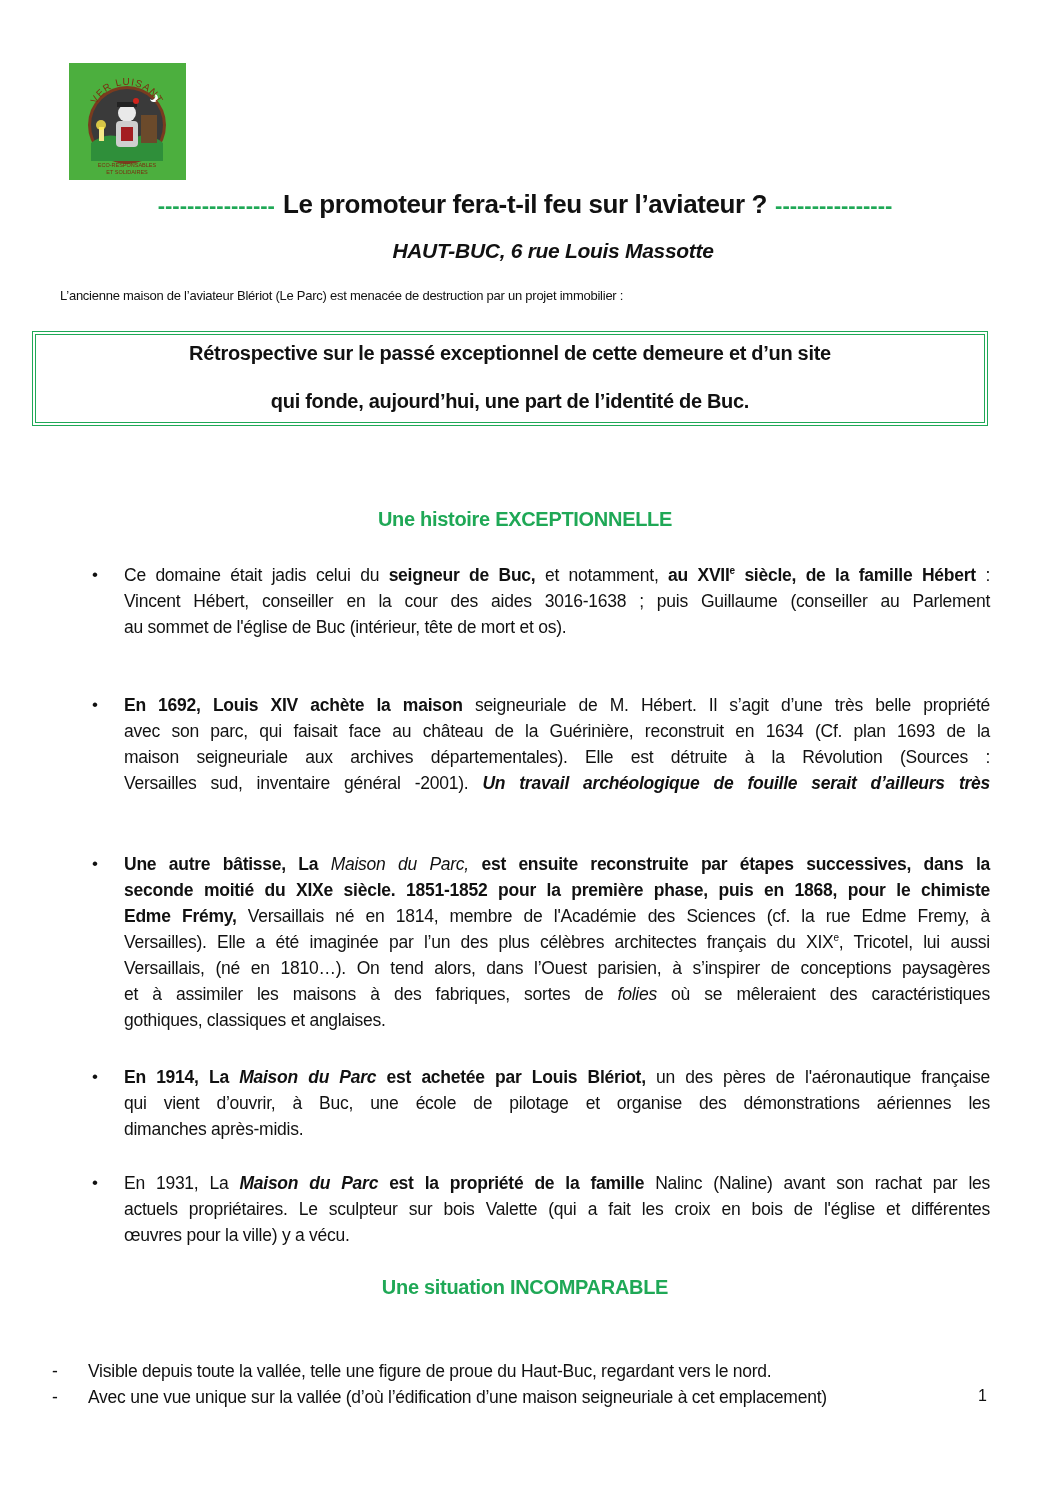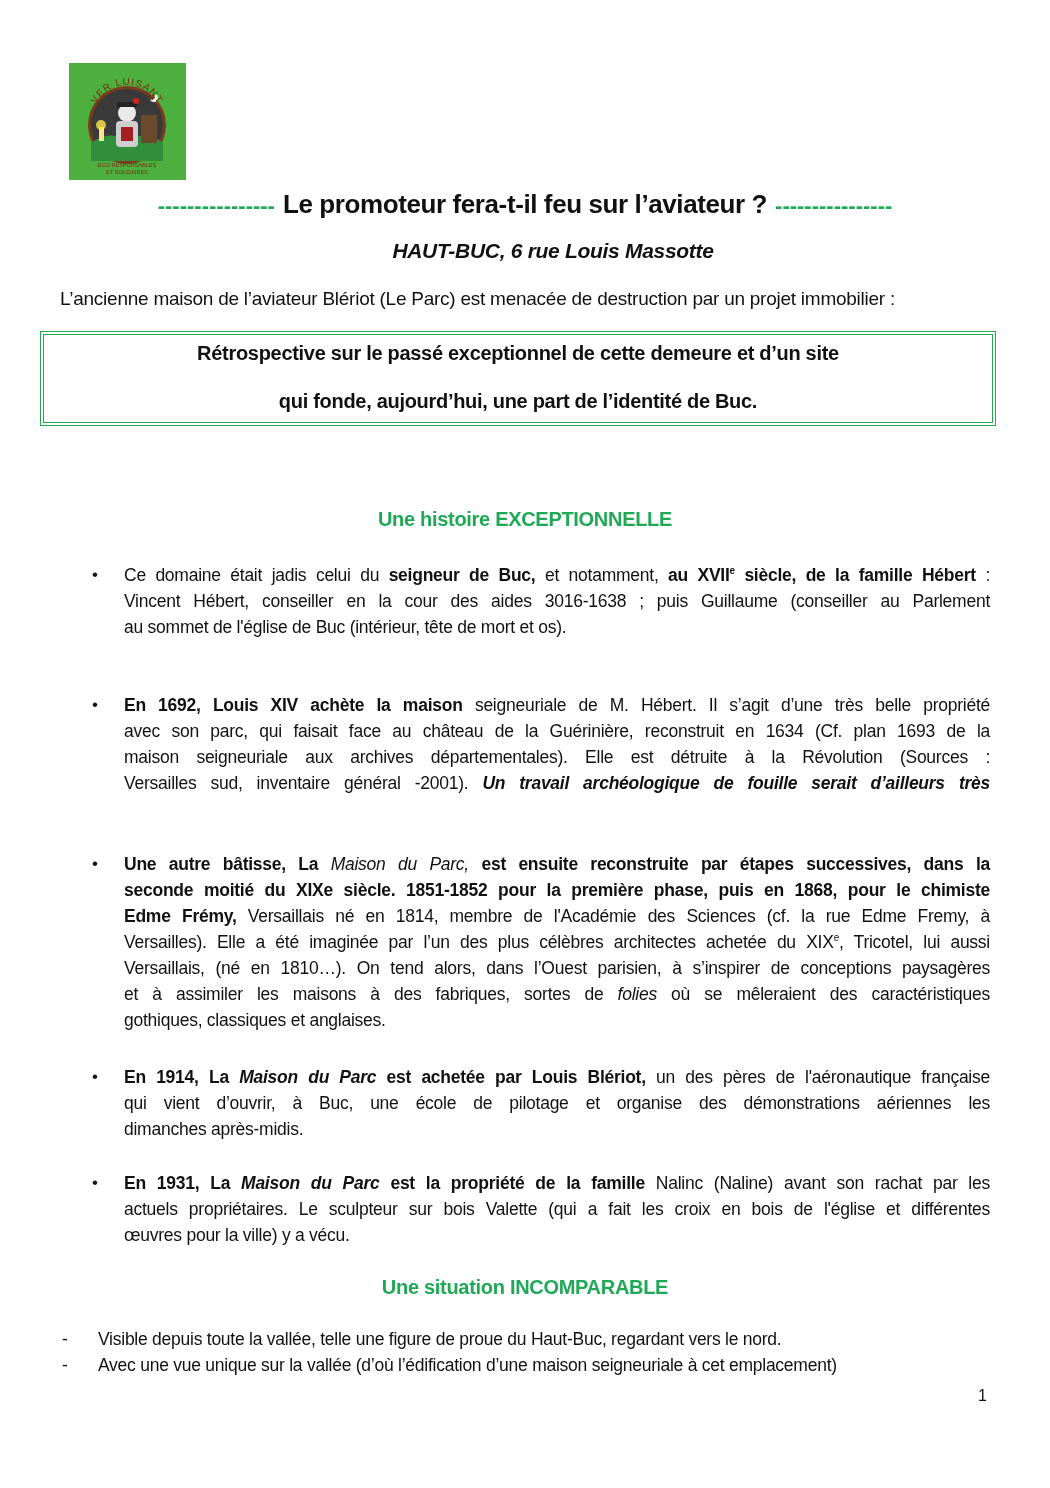--- a/index.html
+++ b/index.html
@@ -39,26 +39,26 @@
 
     .subtitle {
       left: 0; width: 1050px; top: 239px;
       text-align: center; font-size: 21px; font-weight: bold; font-style: italic;
       letter-spacing: -0.3px;
       padding-left: 28px;
     }
 
     .intro {
       left: 60px; top: 288px; width: 900px;
-      font-size: 19px; letter-spacing: -0.25px; white-space: nowrap;
+      font-size: 13px; letter-spacing: -0.25px; white-space: nowrap;
     }
 
     
     .retro-box {
-      left: 40px; top: 331px; width: 948px; height: 87px;
+      left: 32px; top: 331px; width: 948px; height: 87px;
       border: 4px double #1fa856;
     }
     .retro-line {
       position: absolute; left: 0; width: 100%;
       text-align: center; font-size: 20px; font-weight: bold; letter-spacing: -0.3px;
       white-space: nowrap;
     }
     .retro-line.l1 { top: 7px; }
     .retro-line.l2 { top: 55px; }
 
@@ -81,21 +81,21 @@
     }
     .bullet .ln { display: block; text-align: justify; text-align-last: justify; white-space: nowrap; }
     .bullet .ln.last { text-align-last: left; }
     .b1 { top: 562px; }
     .b2 { top: 692px; }
     .b3 { top: 851px; }
     .b4 { top: 1064px; }
     .b5 { top: 1170px; }
 
     .dash-item {
-      left: 62px; width: 940px; font-size: 17.5px; letter-spacing: -0.25px; white-space: nowrap;
+      left: 52px; width: 940px; font-size: 17.5px; letter-spacing: -0.25px; white-space: nowrap; margin-top: 32px;
     }
     .dash-item .mark { display: inline-block; width: 36px; }
     .d1 { top: 1329px; }
     .d2 { top: 1355px; }
 
     .page-number {
       left: 978px; top: 1387px; font-size: 16px;
     }
     sup { font-size: 10px; vertical-align: 7px; line-height: 0; }
   </style>
@@ -159,38 +159,38 @@
       <span class="ln"><span>maison seigneuriale aux archives départementales). Elle est détruite à la Révolution (Sources :</span></span>
       <span class="ln"><span>Versailles sud, inventaire général -2001). </span><span style="font-weight: bold; font-style: italic;">Un travail archéologique de fouille serait d’ailleurs très</span></span>
     </div>
 </div>
 <div class="abs bullet b3">
   <span class="dot">•</span>
   <div class="lines">
       <span class="ln"><span style="font-weight: bold;">Une autre bâtisse, La </span><span style="font-style: italic;">Maison du Parc,</span><span style="font-weight: bold;"> est ensuite reconstruite par étapes successives, dans la</span></span>
       <span class="ln"><span style="font-weight: bold;">seconde moitié du XIXe siècle. 1851-1852 pour la première phase, puis en 1868, pour le chimiste</span></span>
       <span class="ln"><span style="font-weight: bold;">Edme Frémy,</span><span> Versaillais né en 1814, membre de l'Académie des Sciences (cf. la rue Edme Fremy, à</span></span>
-      <span class="ln"><span>Versailles). Elle a été imaginée par l’un des plus célèbres architectes achetée du XIX</span><sup>e</sup><span>, Tricotel, lui aussi</span></span>
+      <span class="ln"><span>Versailles). Elle a été imaginée par l’un des plus célèbres architectes français du XIX</span><sup>e</sup><span>, Tricotel, lui aussi</span></span>
       <span class="ln"><span>Versaillais, (né en 1810…). On tend alors, dans l’Ouest parisien, à s’inspirer de conceptions paysagères</span></span>
       <span class="ln"><span>et à assimiler les maisons à des fabriques, sortes de </span><span style="font-style: italic;">folies</span><span> où se mêleraient des caractéristiques</span></span>
       <span class="ln last"><span>gothiques, classiques et anglaises.</span></span>
     </div>
 </div>
 <div class="abs bullet b4">
   <span class="dot">•</span>
   <div class="lines">
       <span class="ln"><span style="font-weight: bold;">En 1914, La </span><span style="font-weight: bold; font-style: italic;">Maison du Parc</span><span style="font-weight: bold;"> est achetée par Louis Blériot,</span><span> un des pères de l'aéronautique française</span></span>
       <span class="ln"><span>qui vient d’ouvrir, à Buc, une école de pilotage et organise des démonstrations aériennes les</span></span>
       <span class="ln last"><span>dimanches après-midis.</span></span>
     </div>
 </div>
 <div class="abs bullet b5">
   <span class="dot">•</span>
   <div class="lines">
-      <span class="ln"><span style="font-weight: bold; margin-top: 25px;">En 1931, La </span><span style="font-weight: bold; font-style: italic;">Maison du Parc</span><span style="font-weight: bold;"> est la propriété de la famille</span><span> Nalinc (Naline) avant son rachat par les</span></span>
+      <span class="ln"><span style="font-weight: normal; margin-top: 25px;">En 1931, La </span><span style="font-weight: bold; font-style: italic;">Maison du Parc</span><span style="font-weight: bold;"> est la propriété de la famille</span><span> Nalinc (Naline) avant son rachat par les</span></span>
       <span class="ln"><span>actuels propriétaires. Le sculpteur sur bois Valette (qui a fait les croix en bois de l'église et différentes</span></span>
       <span class="ln last"><span>œuvres pour la ville) y a vécu.</span></span>
     </div>
 </div>
 
 <div class="abs section-heading h2">Une situation INCOMPARABLE</div>
 
 <div class="abs dash-item d1">
   <span class="mark">-</span><span>Visible depuis toute la vallée, telle une figure de proue du Haut-Buc, regardant vers le nord.</span>
 </div>

